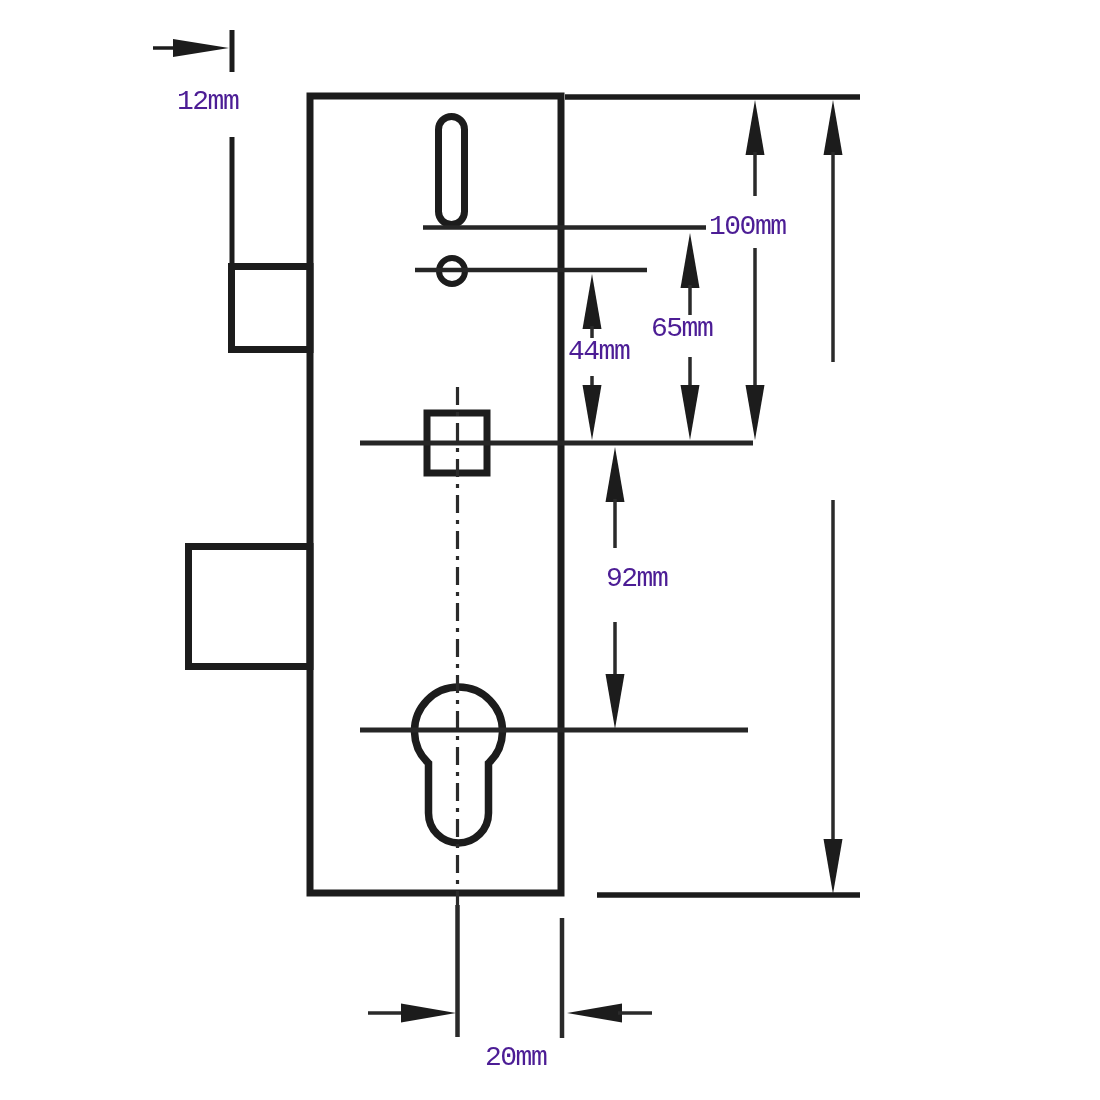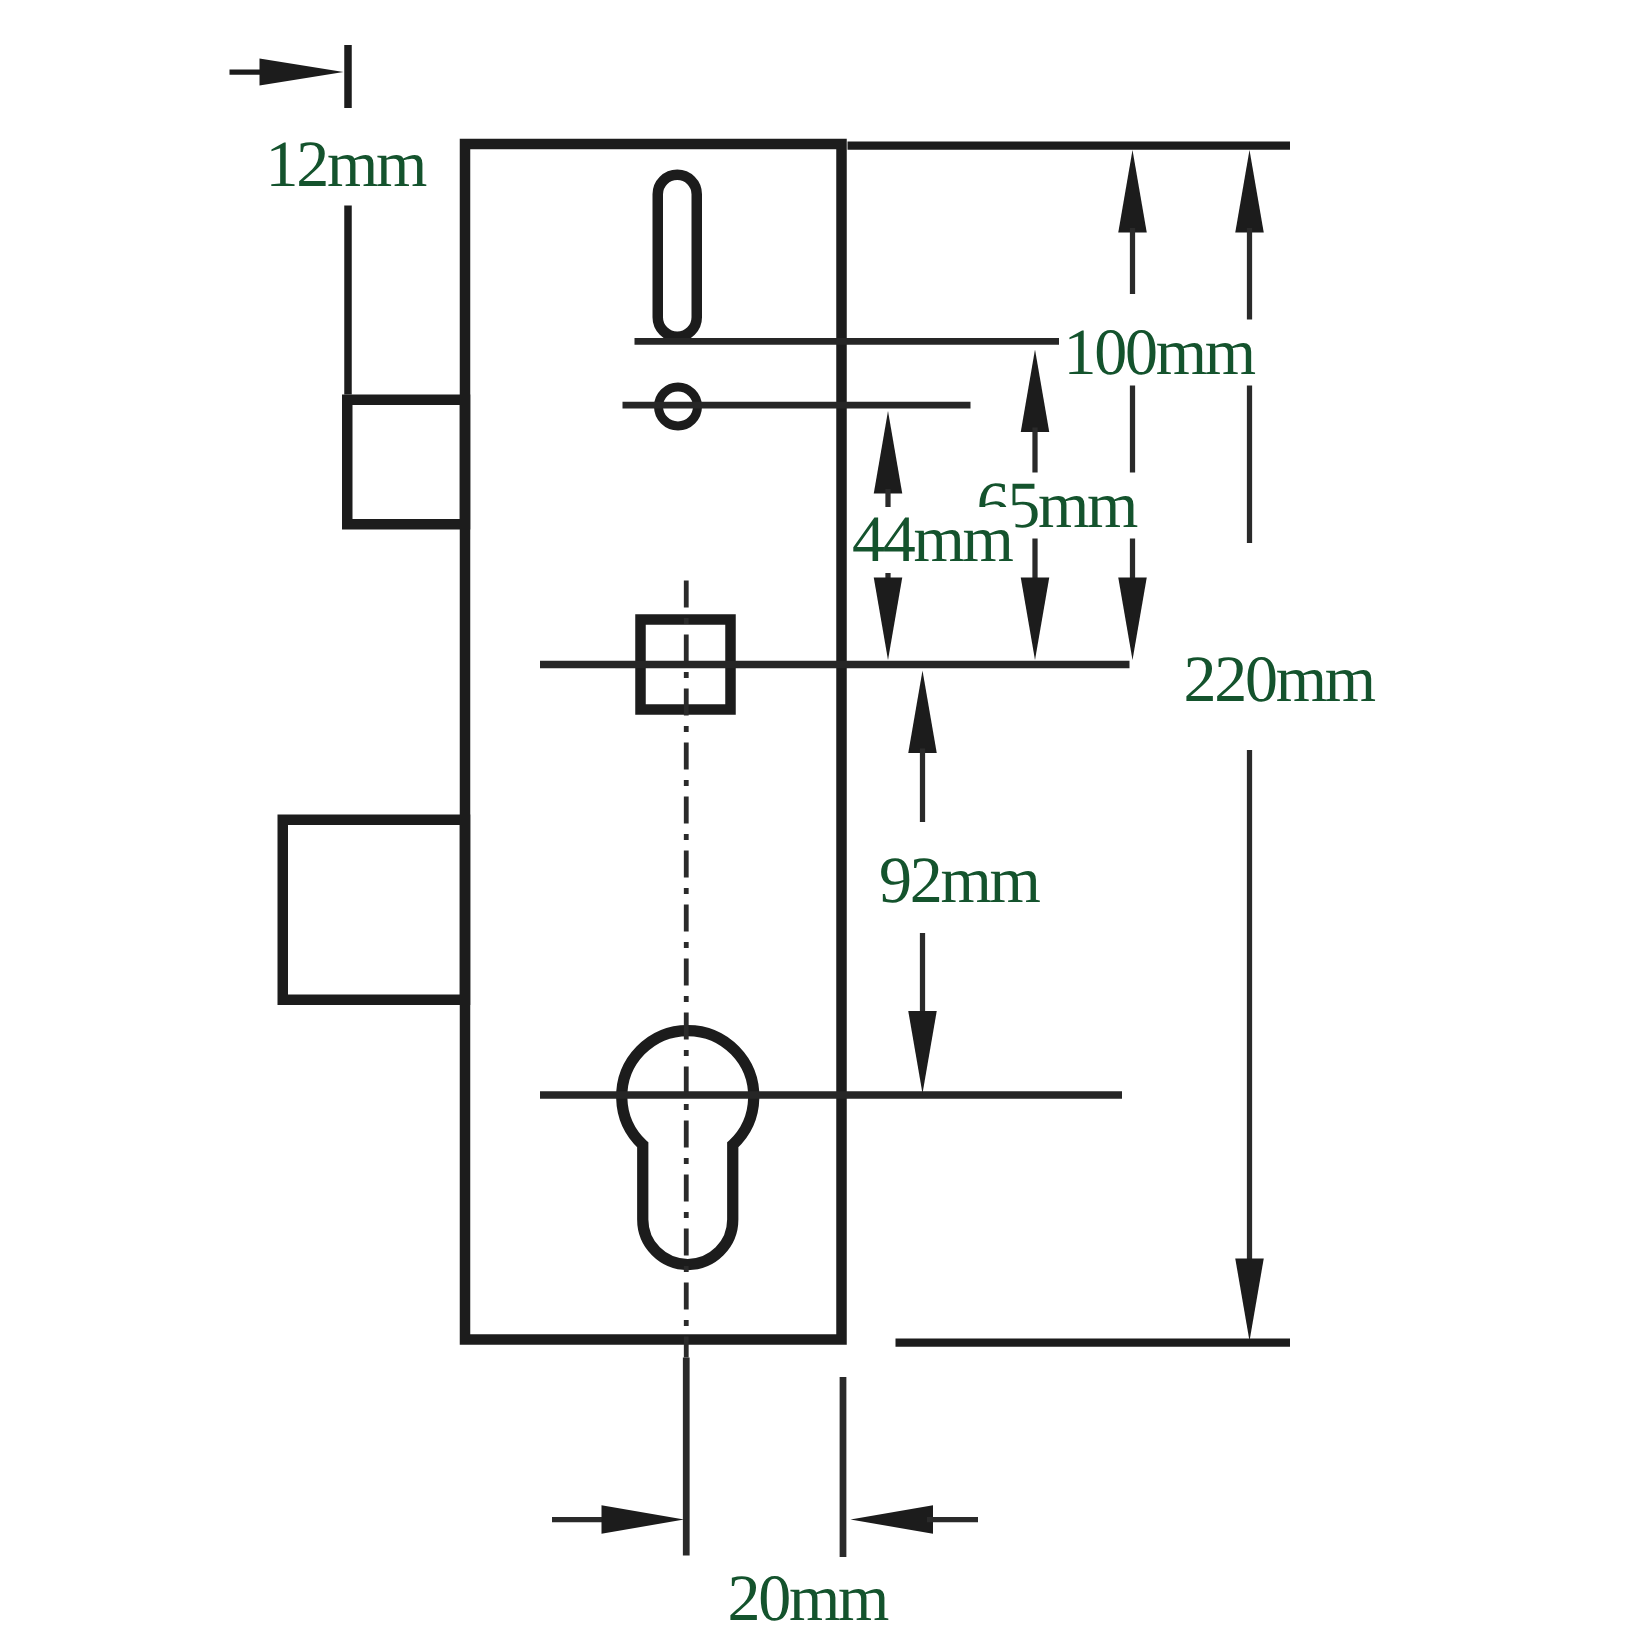--- a/index.html
+++ b/index.html
@@ -6,25 +6,25 @@
   #stage{
     position:relative;
     width:1100px;height:1100px;
     background:#ffffff;
     overflow:hidden;
     font-family:"Liberation Sans", sans-serif;
   }
   #drawing{position:absolute;left:0;top:0;}
   .dim-label{
     position:absolute;
-    font-family:Liberation Serif, serif;
-    font-size:44px;
+    font-family:Liberation Mono, monospace;
+    font-size:28px;
     line-height:1;
     letter-spacing:-1.5px;
-    color:#14532d;
+    color:#4c1d95;
     background:#ffffff;
     padding:0 3px;
     white-space:nowrap;
     user-select:none;
   }
 </style>
 </head>
 <body>
 
 <div id="stage">
@@ -100,17 +100,16 @@
       <polygon points="456,1013 401,1003.5 401,1022.5" fill="#1c1c1c" stroke="none"></polygon>
       <polygon points="567,1013 622,1003.5 622,1022.5" fill="#1c1c1c" stroke="none"></polygon>
       <line x1="618" y1="1013" x2="652" y2="1013" stroke="#2a2a2a" stroke-width="3.5"></line>
     </g>
   </svg>
 
   <div class="dim-label" style="left:174px;top:88px;">12mm</div>
   <div class="dim-label" style="left:706px;top:201px;margin-top:12px;">100mm</div>
   <div class="dim-label" style="left:648px;top:315px;">65mm</div>
   <div class="dim-label" style="left:565px;top:338px;text-align:center;">44mm</div>
-  <div class="dim-label" style="left:786px;top:431px;">220mm</div>
-  <div class="dim-label" style="left:583px;top:565px;text-align:center;">92mm</div>
+  <div class="dim-label" style="left:603px;top:565px;text-align:center;">92mm</div>
   <div class="dim-label" style="left:482px;top:1044px;">20mm</div>
 
 </div>
 
 </body></html>

